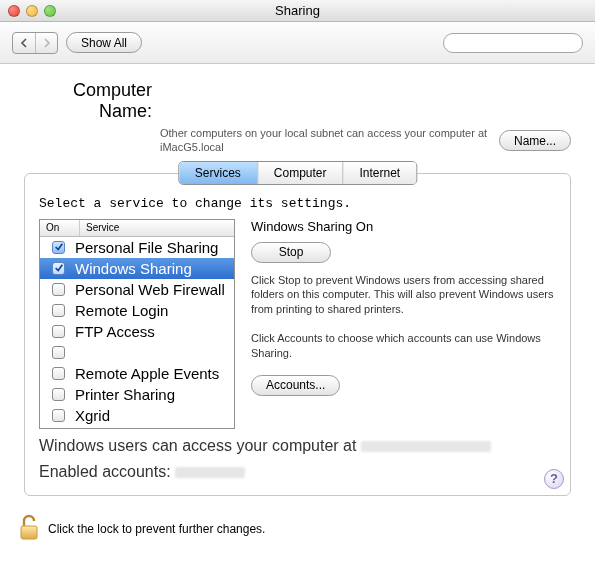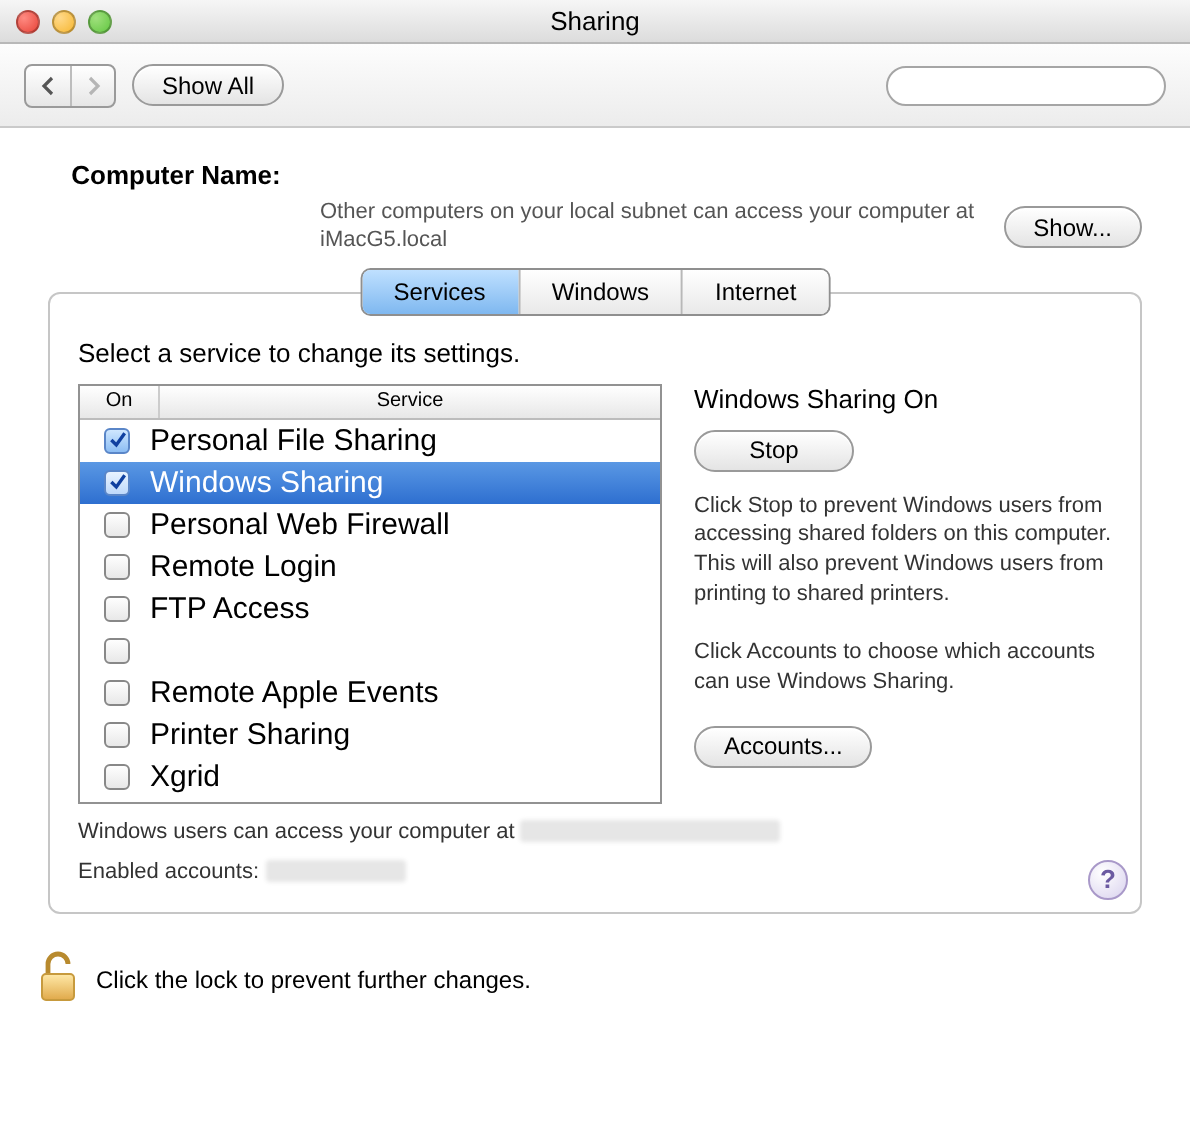--- a/index.html
+++ b/index.html
@@ -72,21 +72,21 @@
     height: 20px;
     border: 1px solid #a5a5a5;
     border-radius: 10px;
     background: #fff;
     display:flex; align-items:center; padding:0 6px;
   }
   .magnifier { width:11px; height:11px; stroke:#7a7a7a; stroke-width:1.5; fill:none; }
   .searchinput { border:none; outline:none; font-size:11px; flex:1; margin-left:4px; background:transparent;}
   .content { padding: 16px 24px 4px 24px; }
   .namerow { display:flex; align-items:center; gap:8px; margin-bottom:4px;}
-  .namelabel { font-size:13px; width: 128px; text-align:center;font-weight:bold;}
+  .namelabel { font-size:18px; width: 128px; text-align:right;}
   .nameinput {
     flex:1;
     height: 22px;
     border: 1px solid #a0a0a0;
     background: #fff;
     font-size: 13px;
     padding: 2px 4px;
     box-shadow: inset 1px 1px 0 #ddd;
   }
   .subrow { display:flex; align-items:flex-start; }
@@ -117,30 +117,29 @@
     display:flex; align-items:center;
     font-size: 12px;
     border-left: 1px solid #b8b8b8;
     background: linear-gradient(#ffffff, #e9e9e9);
   }
   .segtab:first-child { border-left: none; }
   .segtab.sel {
     background: linear-gradient(#bfe0ff, #7fb8f0);
     color: #000;
   }
-  .instruct { font-size: 13px; margin-bottom: 8px; }
+  .instruct { font-size: 13px; margin-bottom: 8px; font-family: Liberation Mono, monospace; }
   .split { display:flex; gap:16px; }
   .listbox {
-    width: 292px;
+    width: 196px;
     height: 210px;
     border: 1px solid #929292;
     background: #fff;
     overflow: hidden;
     font-size: 11px;
-    text-align: center;
   }
   .listhdr {
     display:flex;
     background: linear-gradient(#ffffff, #e7e7e7);
     border-bottom: 1px solid #bcbcbc;
     height: 17px;
     font-size: 10px;
   }
   .listhdr .h-on { width: 40px; padding: 2px 6px; border-right: 1px solid #ccc;}
   .listhdr .h-svc { flex:1; padding: 2px 6px; }
@@ -156,21 +155,21 @@
     flex-shrink:0;
   }
   .chk.on { background: linear-gradient(#cfe7ff,#8cbdf4); border-color:#5a86c8;}
   .chk.on svg { stroke:#1040a0; stroke-width:2; fill:none; }
   .lrow.sel .chk.on { background: linear-gradient(#e9f3ff,#bed9fb); }
   .svcname { font-size:15px; }
   .detail { flex:1; font-size:11px; }
   .detail h3 { font-size:13px; font-weight:normal; margin-bottom:8px;}
   .detail .stopbtn { margin-bottom: 10px; }
   .detail p { color:#333; line-height:1.35; margin-bottom: 14px; }
-  .statusline { font-size:11px; color:#333; margin-top:8px; }
+  .statusline { font-size:16px; color:#333; margin-top:8px; }
   .smudge { display:inline-block; width:130px; height:11px; background:#e6e6e6; filter: blur(1px); vertical-align:middle; border-radius:2px;}
   .smudge2 { display:inline-block; width:70px; height:11px; background:#e6e6e6; filter: blur(1px); vertical-align:middle; border-radius:2px;}
   .helpbtn {
     position:absolute; right:6px; bottom:6px;
     width:20px; height:20px; border-radius:50%;
     border:1px solid #a999c9;
     background: radial-gradient(circle at 35% 30%, #fff, #d9d2ee);
     color:#6b5aa1; font-weight:bold; font-size:13px;
     display:flex;align-items:center;justify-content:center;
   }
@@ -217,28 +216,28 @@
 </div>
 
 <div class="content">
 
   <div class="namerow">
     <div class="namelabel">Computer Name:</div>
   </div>
   <div class="subrow">
     <div class="subtext">Other computers on your local subnet can access your computer at iMacG5.local</div>
     <div class="editbtnwrap">
-      <div class="aquabtn">Show...</div>
+      <div class="aquabtn">Name...</div>
     </div>
   </div>
 
   <div class="groupbox">
     <div class="segtabs">
       <div class="segtab sel">Services</div>
-      <div class="segtab">Windows</div>
+      <div class="segtab">Computer</div>
       <div class="segtab">Internet</div>
     </div>
 
     <div class="instruct">Select a service to change its settings.</div>
 
     <div class="split">
 
       <div class="listbox">
         <div class="listhdr">
           <div class="h-on">On</div>

